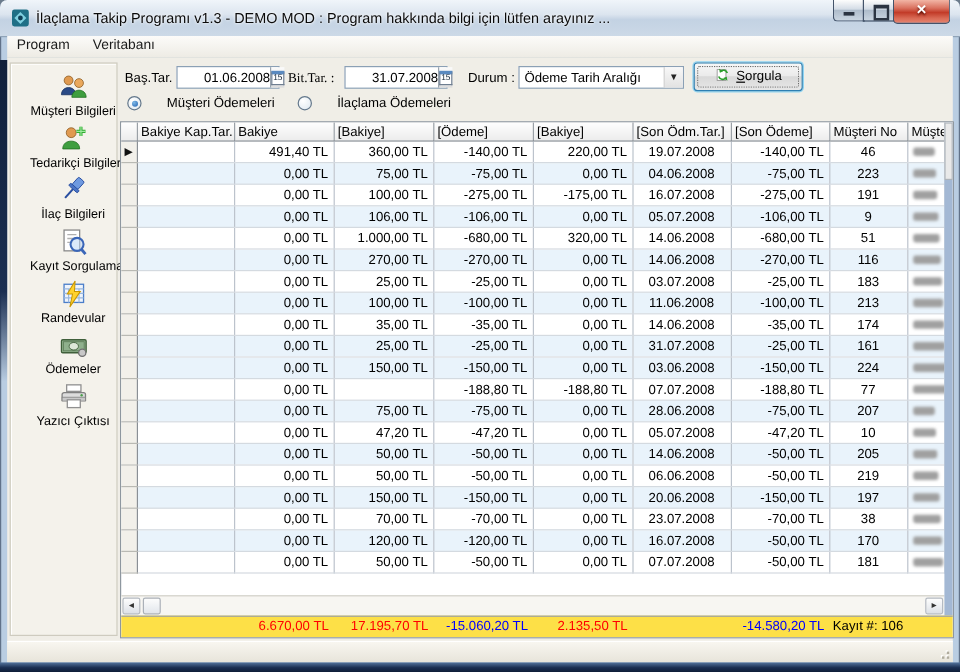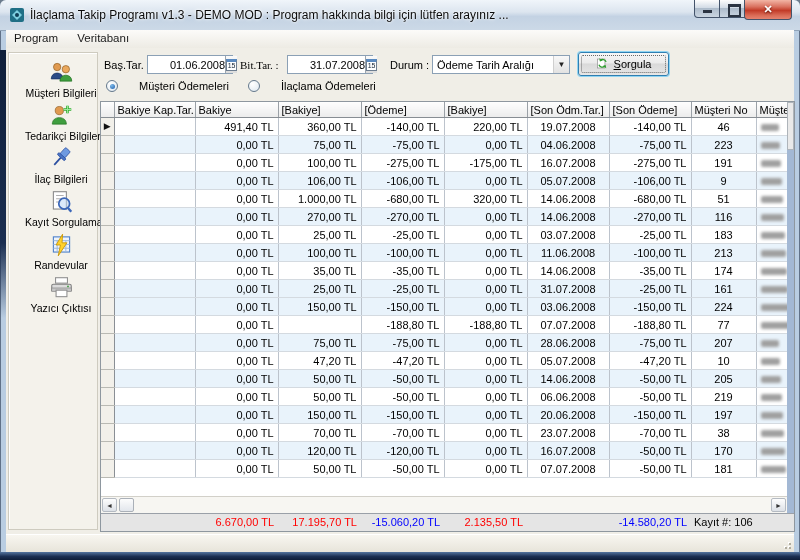--- a/index.html
+++ b/index.html
@@ -87,21 +87,21 @@
   .hscroll{position:absolute;left:0;top:394px;width:686px;height:17px;background:#f7f6f2;border-top:1px solid #d2d0c9;box-sizing:border-box;}
   .hs-btn{position:absolute;top:1px;width:15px;height:14px;background:linear-gradient(#fdfdfd,#dde1e7);
     border:1px solid #b4bac2;border-radius:2px;font-size:7px;line-height:13px;text-align:center;color:#333;box-sizing:border-box;}
   .hs-left{left:1px;}
   .hs-right{right:1px;}
   .hs-thumb{position:absolute;left:18px;top:1px;width:15px;height:14px;background:linear-gradient(#fcfcfc,#e2e6ec);
     border:1px solid #aab0b8;border-radius:2px;box-sizing:border-box;}
   .vscroll{position:absolute;left:686px;top:0;width:7px;height:411px;background:#a3b8d4;}
   .vs-thumb{position:absolute;left:0;top:0;width:7px;height:48px;background:#e9e9e9;border:1px solid #aeb4ba;box-sizing:border-box;}
   
-  .summary-strip{position:absolute;left:0;top:411px;width:693px;height:18px;background:#e5e5e5;border-top:1px solid #9aa0a8;box-sizing:border-box;}
+  .summary-strip{position:absolute;left:0;top:411px;width:693px;height:18px;background:#fde047;border-top:1px solid #9aa0a8;box-sizing:border-box;}
   #summary-table{width:686px;}
   #summary-table td{height:16px;font-size:11px;padding:0 4px;white-space:nowrap;overflow:hidden;}
   #summary-table td.kayit{text-align:left;overflow:visible;padding-left:3px;color:#000;}
   
   .statusbar{position:absolute;left:6px;top:534px;width:788px;height:18px;
     background:linear-gradient(#f8f6f0,#e7e4da);border-top:1px solid #fff;box-sizing:border-box;}
   .grip{position:absolute;right:3px;bottom:3px;width:10px;height:10px;}
   .grip i{position:absolute;width:2px;height:2px;background:#b0ac9e;box-shadow:-1px -1px 0 #fff;}
   .grip i:nth-child(1){right:0;bottom:0;}
   .grip i:nth-child(2){right:0;bottom:4px;}
@@ -176,20 +176,29 @@
           </svg></span>
         <span class="side-lbl">Kayıt Sorgulama</span>
       </div>
       <div class="side-item">
         <span class="side-ico"><svg viewBox="0 0 24 24">
             <rect x="4.5" y="4.5" width="15" height="14" fill="#eef4fc" stroke="#4a7ec9"></rect>
             <path d="M4.5 8h15M8 8v10.5M12 8v10.5M16 8v10.5M4.5 11.5h15M4.5 15h15" stroke="#9ab8dd" stroke-width="0.9"></path>
             <path d="M13 2 L7 12 L11 12 L9 22 L17 10 L12.5 10 Z" fill="#ffd22e" stroke="#c89600" stroke-width="0.8"></path>
           </svg></span>
         <span class="side-lbl">Randevular</span>
+      </div>
+      <div class="side-item">
+        <span class="side-ico"><svg viewBox="0 0 24 24">
+            <rect x="2.5" y="7.5" width="19" height="10" rx="1" fill="#8fb08c" stroke="#3f5f3a"></rect>
+            <rect x="4" y="9" width="16" height="7" fill="none" stroke="#5f7f5a" stroke-width="0.7"></rect>
+            <ellipse cx="12" cy="12.5" rx="3.6" ry="2.9" fill="#dde8d8" stroke="#3f5f3a" stroke-width="0.7"></ellipse>
+            <circle cx="18.5" cy="17.5" r="2.8" fill="#c8c8c8" stroke="#707070"></circle>
+          </svg></span>
+        <span class="side-lbl">Ödemeler</span>
       </div>
       <div class="side-item">
         <span class="side-ico"><svg viewBox="0 0 24 24">
             <rect x="6.5" y="2.5" width="11" height="5" fill="#fff" stroke="#909090"></rect>
             <path d="M4.5 8.5h15a1.5 1.5 0 0 1 1.5 1.5v4.5h-18V10a1.5 1.5 0 0 1 1.5-1.5z" fill="#dcdcdc" stroke="#808080"></path>
             <rect x="3" y="12" width="18" height="3" fill="#c8c8c8" stroke="#808080" stroke-width="0.6"></rect>
             <rect x="7" y="14" width="10" height="6" fill="#fff" stroke="#909090"></rect>
             <circle cx="18" cy="10.5" r="0.9" fill="#4a9e4a"></circle>
           </svg></span>
         <span class="side-lbl">Yazıcı Çıktısı</span>

